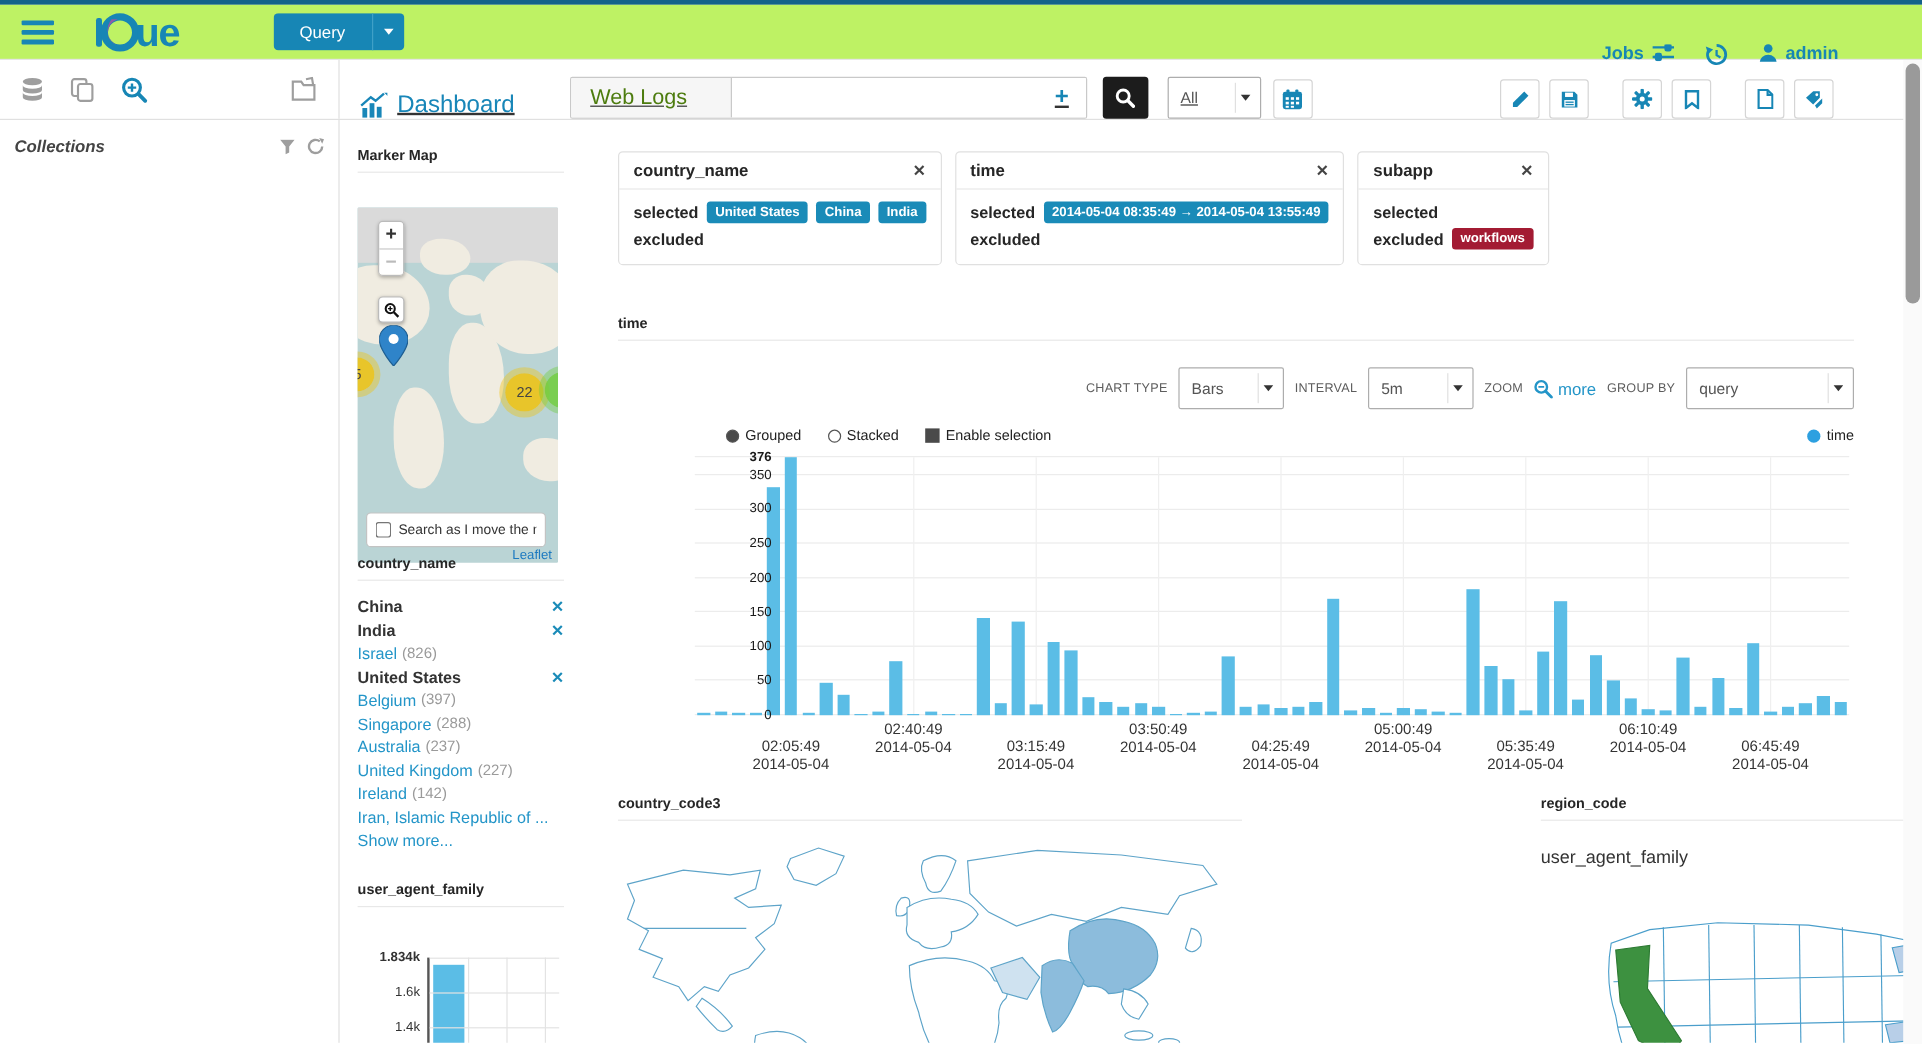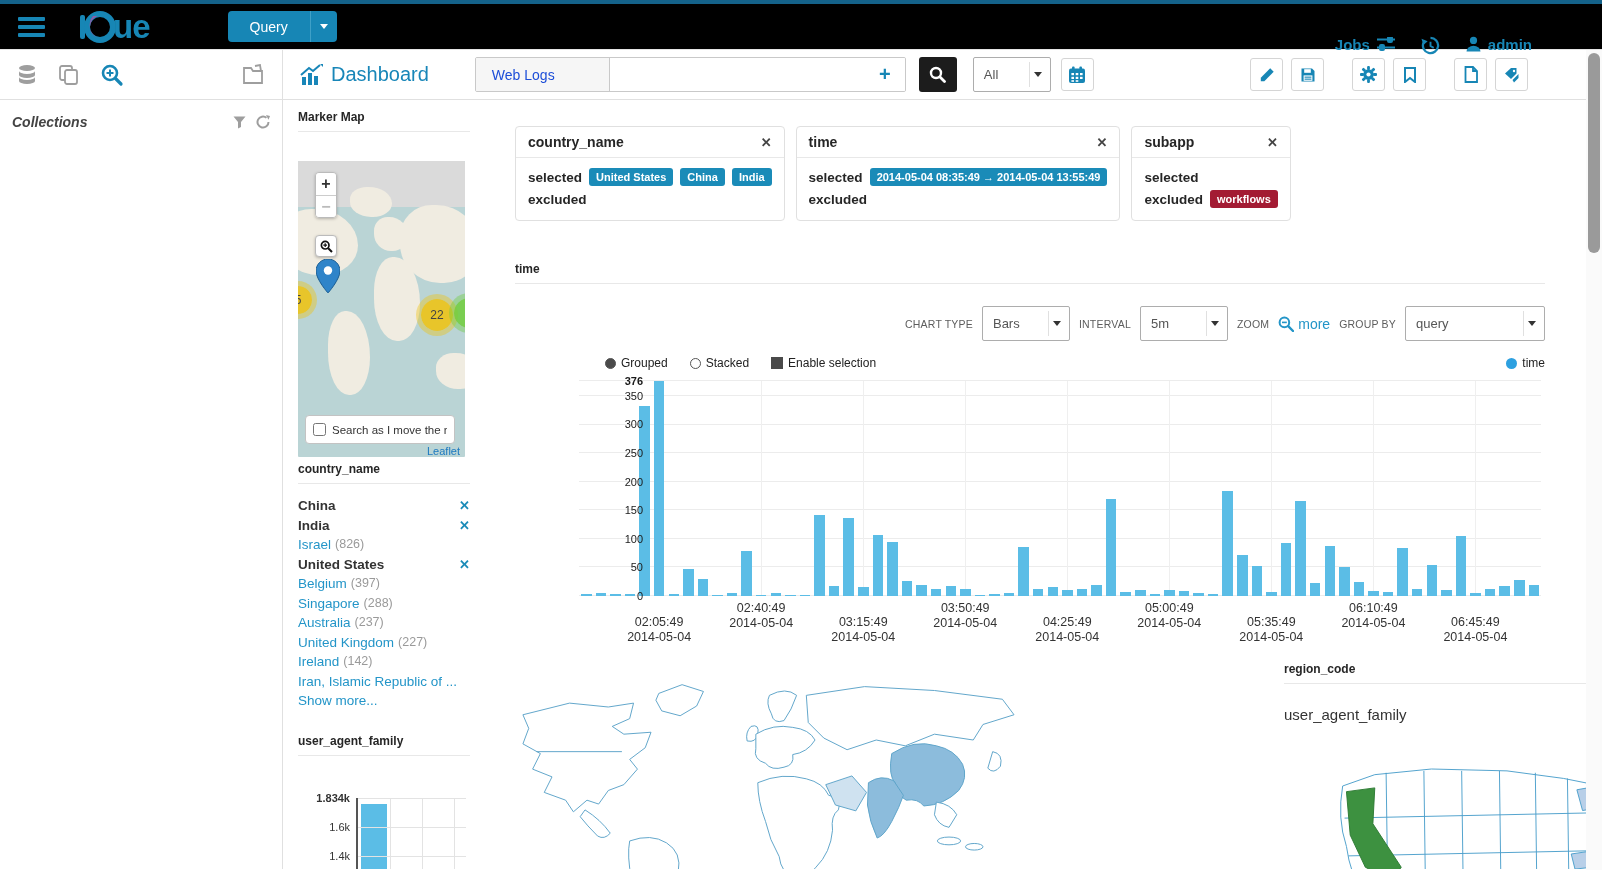--- a/index.html
+++ b/index.html
@@ -1,43 +1,43 @@
 <!DOCTYPE html>
 <html><head>
 <meta charset="utf-8">
 <style>
   * { margin:0; padding:0; box-sizing:border-box; }
   html,body { width:1602px; height:870px; overflow:hidden; background:#fff;
     font-family:"Liberation Sans", sans-serif; color:#333; }
   .top-strip { height:4px; background:#14628a; width:100%; }
 
   
-  .navbar { height:46px; display:flex; align-items:center; padding:0 18px; border-bottom:1px solid #e5e5e5; background:#000000; }
+  .navbar { height:46px; display:flex; align-items:center; padding:0 18px; border-bottom:1px solid #e5e5e5; background:#bef264; }
   .hamburger { width:27px; cursor:pointer; margin-right:34px; }
   .hamburger span { display:block; height:4px; background:#1786b5; border-radius:1px; margin:4px 0; }
   .logo { display:flex; align-items:center; margin-right:78px; }
   .logo-mark { width:36px; height:36px; }
   .logo-text { font-size:33px; font-weight:bold; color:#1786b5; letter-spacing:-1px; line-height:1; margin-left:-2px; }
   .query-btn { display:flex; height:31px; border-radius:4px; overflow:hidden; cursor:pointer; }
   .query-main { background:#1786b5; color:#fff; font-size:14px; padding:0 22px; display:flex; align-items:center; }
   .query-caret { background:#1786b5; border-left:1px solid #3fa0c7; width:27px; display:flex; align-items:center; justify-content:center; }
   .caret-down { width:0; height:0; border-left:4px solid transparent; border-right:4px solid transparent; border-top:5px solid #fff; }
   .nav-search { margin-left:152px; width:585px; height:31px; border:1px solid #d9d9d9; border-radius:4px; padding:0 12px; font-size:14px; color:#333; }
   .nav-search::placeholder { color:#c9c9c9; }
   .nav-right { margin-left:auto; display:flex; align-items:flex-start; gap:26px; padding-right:52px;margin-top:37px; }
   .nav-link { display:flex; align-items:center; gap:7px; color:#1786b5; font-weight:bold; font-size:15px; cursor:pointer; }
 
   
   .subbar { height:50px; display:flex; border-bottom:1px solid #e0e0e0; }
   .subbar-left { width:283px; border-right:1px solid #e0e0e0; display:flex; align-items:center; padding:0 16px; gap:20px; }
   .subbar-left .spacer { flex:1; }
-  .subbar-main { flex:1; display:flex; align-items:center; padding:0 16px; }
+  .subbar-main { flex:1; display:flex; align-items:flex-end; padding:0 16px;text-decoration:underline; }
   .dash-title { display:flex; align-items:center; gap:8px; color:#1886b8; font-size:20px; margin-right:46px; }
   .search-group { display:flex; align-items:stretch; height:35px; border:1px solid #c9c9c9; border-radius:2px; overflow:hidden; }
-  .coll-name { background:#f6f6f6; border-right:1px solid #c9c9c9; display:flex; align-items:center; padding:0 16px; font-size:14px; color:#1d4ed8; width:134px; }
+  .coll-name { background:#f6f6f6; border-right:1px solid #c9c9c9; display:flex; align-items:center; padding:0 16px; font-size:18px; color:#4d7c0f; width:134px; }
   .q-input { border:0; outline:none; width:255px; padding:0 10px; font-size:13px; }
   .plus-btn { width:40px; display:flex; align-items:center; justify-content:center; color:#1786b5; font-size:20px; font-weight:bold; cursor:pointer; background:#fff; }
   .black-search { width:38px; height:35px; background:#1c1c1c; border-radius:3px; margin-left:13px; display:flex; align-items:center; justify-content:center; cursor:pointer; }
   .sel { height:35px; border:1px solid #adadad; border-radius:2px; background:#fff; font-size:13px; color:#555; padding:0 26px 0 10px; position:relative; display:flex; align-items:center; cursor:pointer; }
   .sel:after { content:""; position:absolute; right:8px; top:14px; border-left:4px solid transparent; border-right:4px solid transparent; border-top:5px solid #333; }
   .sel .sel-split { position:absolute; right:20px; top:4px; bottom:4px; width:1px; background:#e0e0e0; }
   .all-sel { margin-left:16px; width:78px; }
   .icon-btn { width:33px; height:33px; border:1px solid #d5d5d5; border-radius:3px; background:#fff; display:flex; align-items:center; justify-content:center; cursor:pointer; }
   .cal-btn { margin-left:10px; }
   .actions { margin-left:auto; display:flex; gap:8px; padding-right:58px; }
@@ -51,21 +51,21 @@
   .coll-head .hicon { margin-left:10px; cursor:pointer; }
   .coll-list { list-style:none; margin-top:10px; }
   .coll-item { display:flex; align-items:center; gap:8px; font-size:13px; color:#444; padding:3px 2px; cursor:pointer; }
 
   .main { position:absolute; left:283px; top:0; right:0; height:100%; overflow:hidden; }
 
   .wtitle { font-weight:bold; font-size:12px; color:#262626; padding-bottom:7px; border-bottom:1px solid #e8e8e8; }
 
   
   .left-col { position:absolute; left:15px; top:10px; width:172px; }
-  .w-marker { position:absolute; top:0; left:0; width:172px; }
+  .w-marker { position:absolute; top:12px; left:0; width:172px; }
   .map-box { position:relative; width:167px; height:296px; margin-top:29px; background:#bad4d5; overflow:hidden; border-radius:1px; }
   .map-grey { position:absolute; left:0; top:0; right:0; height:46px; background:#dadada; }
   .land { position:absolute; background:#f0ece1; border-radius:40% 55% 45% 50%; }
   .zoomctl { position:absolute; left:17px; top:11px; width:22px; border:1px solid #bbb; border-radius:4px; overflow:hidden; box-shadow:0 1px 3px rgba(0,0,0,.25); }
   .zoomctl .zbtn { height:22px; background:#fff; display:flex; align-items:center; justify-content:center; font-size:16px; font-weight:bold; color:#333; cursor:pointer; }
   .zoomctl .zbtn + .zbtn { border-top:1px solid #ccc; color:#bbb; }
   .magbtn { position:absolute; left:17px; top:74px; width:22px; height:22px; background:#fff; border:1px solid #bbb; border-radius:4px; display:flex; align-items:center; justify-content:center; cursor:pointer; box-shadow:0 1px 3px rgba(0,0,0,.25); }
   .cluster { position:absolute; border-radius:50%; display:flex; align-items:center; justify-content:center; font-size:12px; color:#444; }
   .cl-yellow { background:rgba(240,194,12,.85); box-shadow:0 0 0 5px rgba(240,194,12,.4); }
   .cl-green  { background:rgba(110,204,57,.85); box-shadow:0 0 0 5px rgba(110,204,57,.4); }
@@ -787,20 +787,21 @@
             <div class="ylab" style="top: 127.229px;">150</div>
             <div class="ylab" style="top: 98.6383px;">200</div>
             <div class="ylab" style="top: 70.0479px;">250</div>
             <div class="ylab" style="top: 41.4574px;">300</div>
             <div class="ylab" style="top: 12.867px;">350</div>
             <div class="ylab b" style="top: -2px;">376</div>
           </div>
       </div>
 
       <div class="w-cc3">
+        <div class="wtitle">country_code3</div>
         <svg class="mapsvg" width="505" height="330" viewBox="0 0 520 340">
           <g fill="#fff" stroke="#5ea4c9" stroke-width="1">
             <path d="M148,20 l24,-9 22,7 -7,15 -17,10 -19,-5 -6,-11 z"></path>
             <path d="M8,42 L56,30 L96,34 L122,30 L118,46 L100,54 L112,62 L140,60 L134,76 L118,88 L126,98 L112,114 L96,120 L86,134 L74,130 L60,142 L52,130 L30,122 L38,106 L18,98 L26,82 L8,72 L14,56 z"></path>
             <path d="M22,80 L110,80" fill="none"></path>
             <path d="M72,140 q16,10 26,24 q-6,7 -13,3 q-11,-11 -18,-20 z"></path>
             <path d="M118,172 q22,-8 38,2 q16,10 12,30 q-4,24 -14,42 q-8,18 -17,27 q-9,-3 -11,-15 q-8,-24 -6,-46 q-5,-25 -2,-40 z"></path>
             <path d="M243,54 q9,-3 7,8 q-2,9 -11,7 q-2,-9 4,-15 z"></path>
             <path d="M262,22 q17,-9 28,0 q-5,15 -13,26 q-11,4 -13,-7 q-6,-11 -2,-19 z"></path>
             <path d="M248,62 q18,-11 38,-7 q17,2 23,13 q-8,13 -23,15 q2,11 -9,13 q-13,4 -19,-4 q-13,-4 -10,-15 z"></path>

